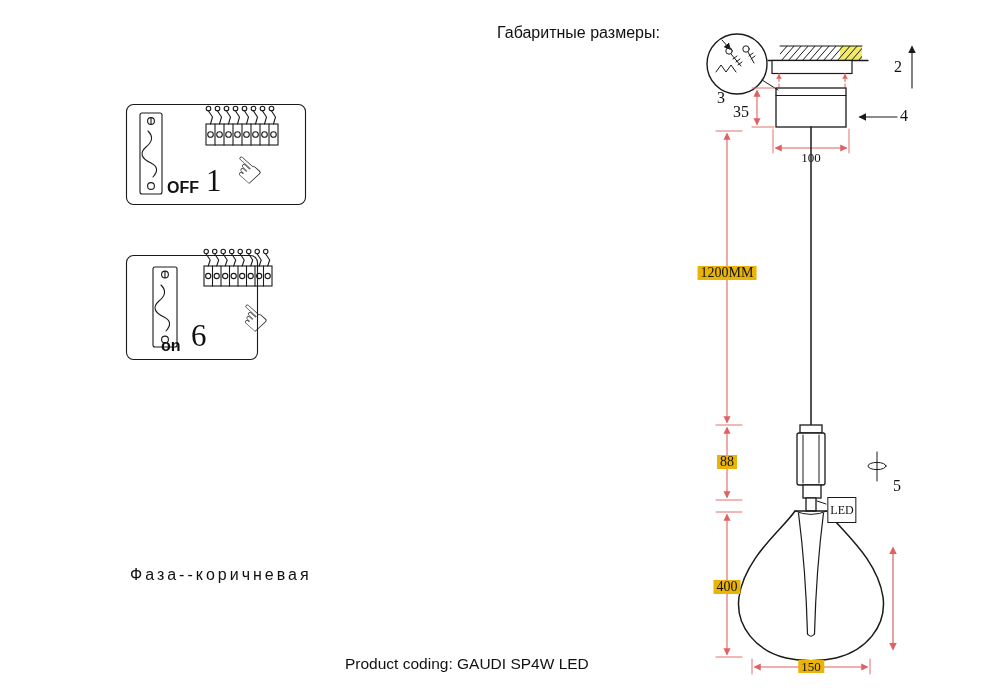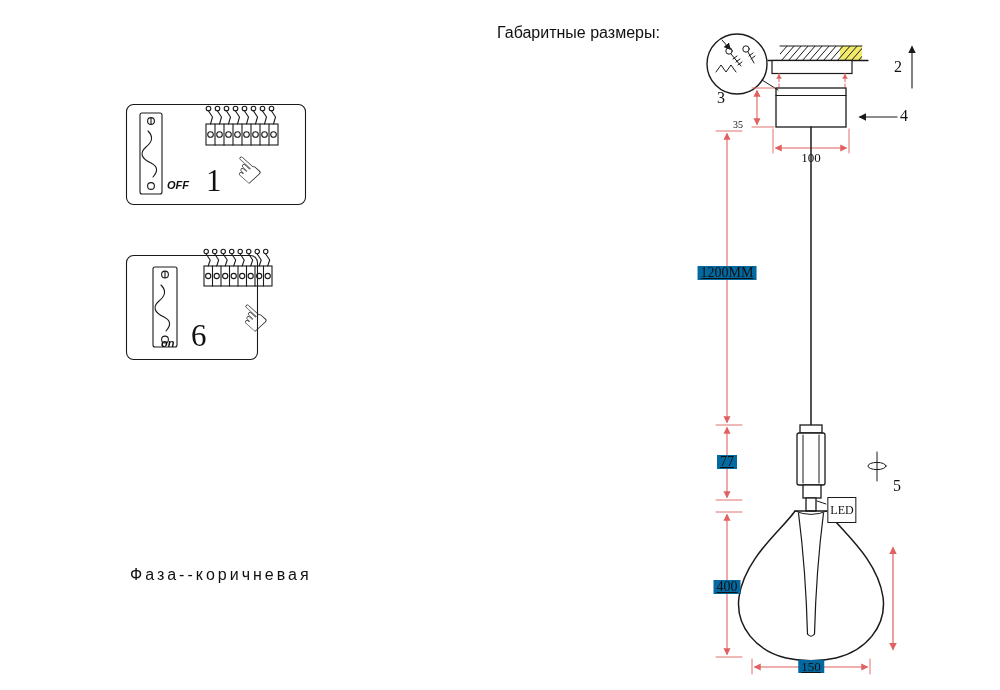--- a/index.html
+++ b/index.html
@@ -2,29 +2,29 @@
 <html><head>
 <meta charset="utf-8">
 <style>
   html,body{margin:0;padding:0;background:#fff;}
   .page{position:relative;width:1000px;height:690px;background:#fff;overflow:hidden;
         font-family:"Liberation Sans",sans-serif;color:#111;}
   .art{position:absolute;left:0;top:0;width:1000px;height:690px;}
   .lbl{position:absolute;white-space:nowrap;color:#111;
        font-family:"Liberation Serif",serif;line-height:1;}
   .lbl.c{transform:translateX(-50%);}
-  .wbg{background:#0369a1;padding:0 3px;text-decoration:underline;}
+  .wbg{background:#eab308;padding:0 3px;}
   .sans{font-family:"Liberation Sans",sans-serif;}
   .title{position:absolute;left:497px;top:24px;font-size:16px;}
   .product{position:absolute;left:345px;top:655px;font-size:15.5px;}
   .wires{position:absolute;left:130px;top:566px;font-size:16px;line-height:17px;}
   .wires .phase{letter-spacing:3px;}
   .led-box{border:1px solid #1a1a1a;background:#fff;padding:6px 2px;font-size:12px;}
   .stepnum{font-size:31px;}
-  .swlabel{font-size:11px;font-weight:700;font-style:italic;}
+  .swlabel{font-size:16px;font-weight:700;}
   .hand{position:absolute;font-family:"DejaVu Sans",sans-serif;font-size:36px;
         transform:rotate(42deg);color:#1a1a1a;line-height:1;}
 </style>
 </head>
 <body>
 
 <div class="page">
 
   <svg class="art" viewBox="0 0 1000 690" fill="none" stroke-linecap="round">
     <defs>
@@ -245,35 +245,36 @@
         <path d="M267.7,266 l2,-6 l-4,-6"></path>
           <circle cx="265.7" cy="251.5" r="2.2"></circle>
       </g>
     </g>
   </svg>
 
   <div class="title">Габаритные размеры:</div>
 
   <div class="lbl" style="left:717px;top:90px;font-size:16px;">3</div>
   <div class="lbl" style="left:894px;top:59px;font-size:16px;">2</div>
-  <div class="lbl" style="left:733px;top:104px;font-size:10px;margin-top:16px;">35</div>
+  <div class="lbl" style="left:733px;top:104px;font-size:16px;">35</div>
   <div class="lbl" style="left:900px;top:108px;font-size:16px;">4</div>
   <div class="lbl c" style="left:811px;top:151px;font-size:13px;">100</div>
   <div class="lbl c wbg" style="left:727px;top:266px;font-size:14px;">1200MM</div>
-  <div class="lbl c wbg" style="left:727px;top:455px;font-size:14px;">77</div>
+  <div class="lbl c wbg" style="left:727px;top:455px;font-size:14px;">88</div>
   <div class="lbl" style="left:893px;top:478px;font-size:16px;">5</div>
   <div class="lbl c led-box" style="left:842px;top:497px;">LED</div>
   <div class="lbl c wbg" style="left:727px;top:580px;font-size:14px;">400</div>
   <div class="lbl c wbg" style="left:811px;top:660px;font-size:13px;">150</div>
 
   <div class="lbl sans swlabel" style="left:167px;top:180px;">OFF</div>
   <div class="lbl stepnum" style="left:206px;top:165px;">1</div>
   <span class="hand" style="left:230px;top:152px;">☜</span>
 
   <div class="lbl sans swlabel" style="left:161px;top:338px;">on</div>
   <div class="lbl stepnum" style="left:191px;top:320px;">6</div>
   <span class="hand" style="left:236px;top:300px;">☜</span>
 
   <div class="wires">
     <div class="phase">Фаза--коричневая</div>
   </div>
 
+  <div class="product">Product coding: GAUDI SP4W LED</div>
 </div>
 
 </body></html>

